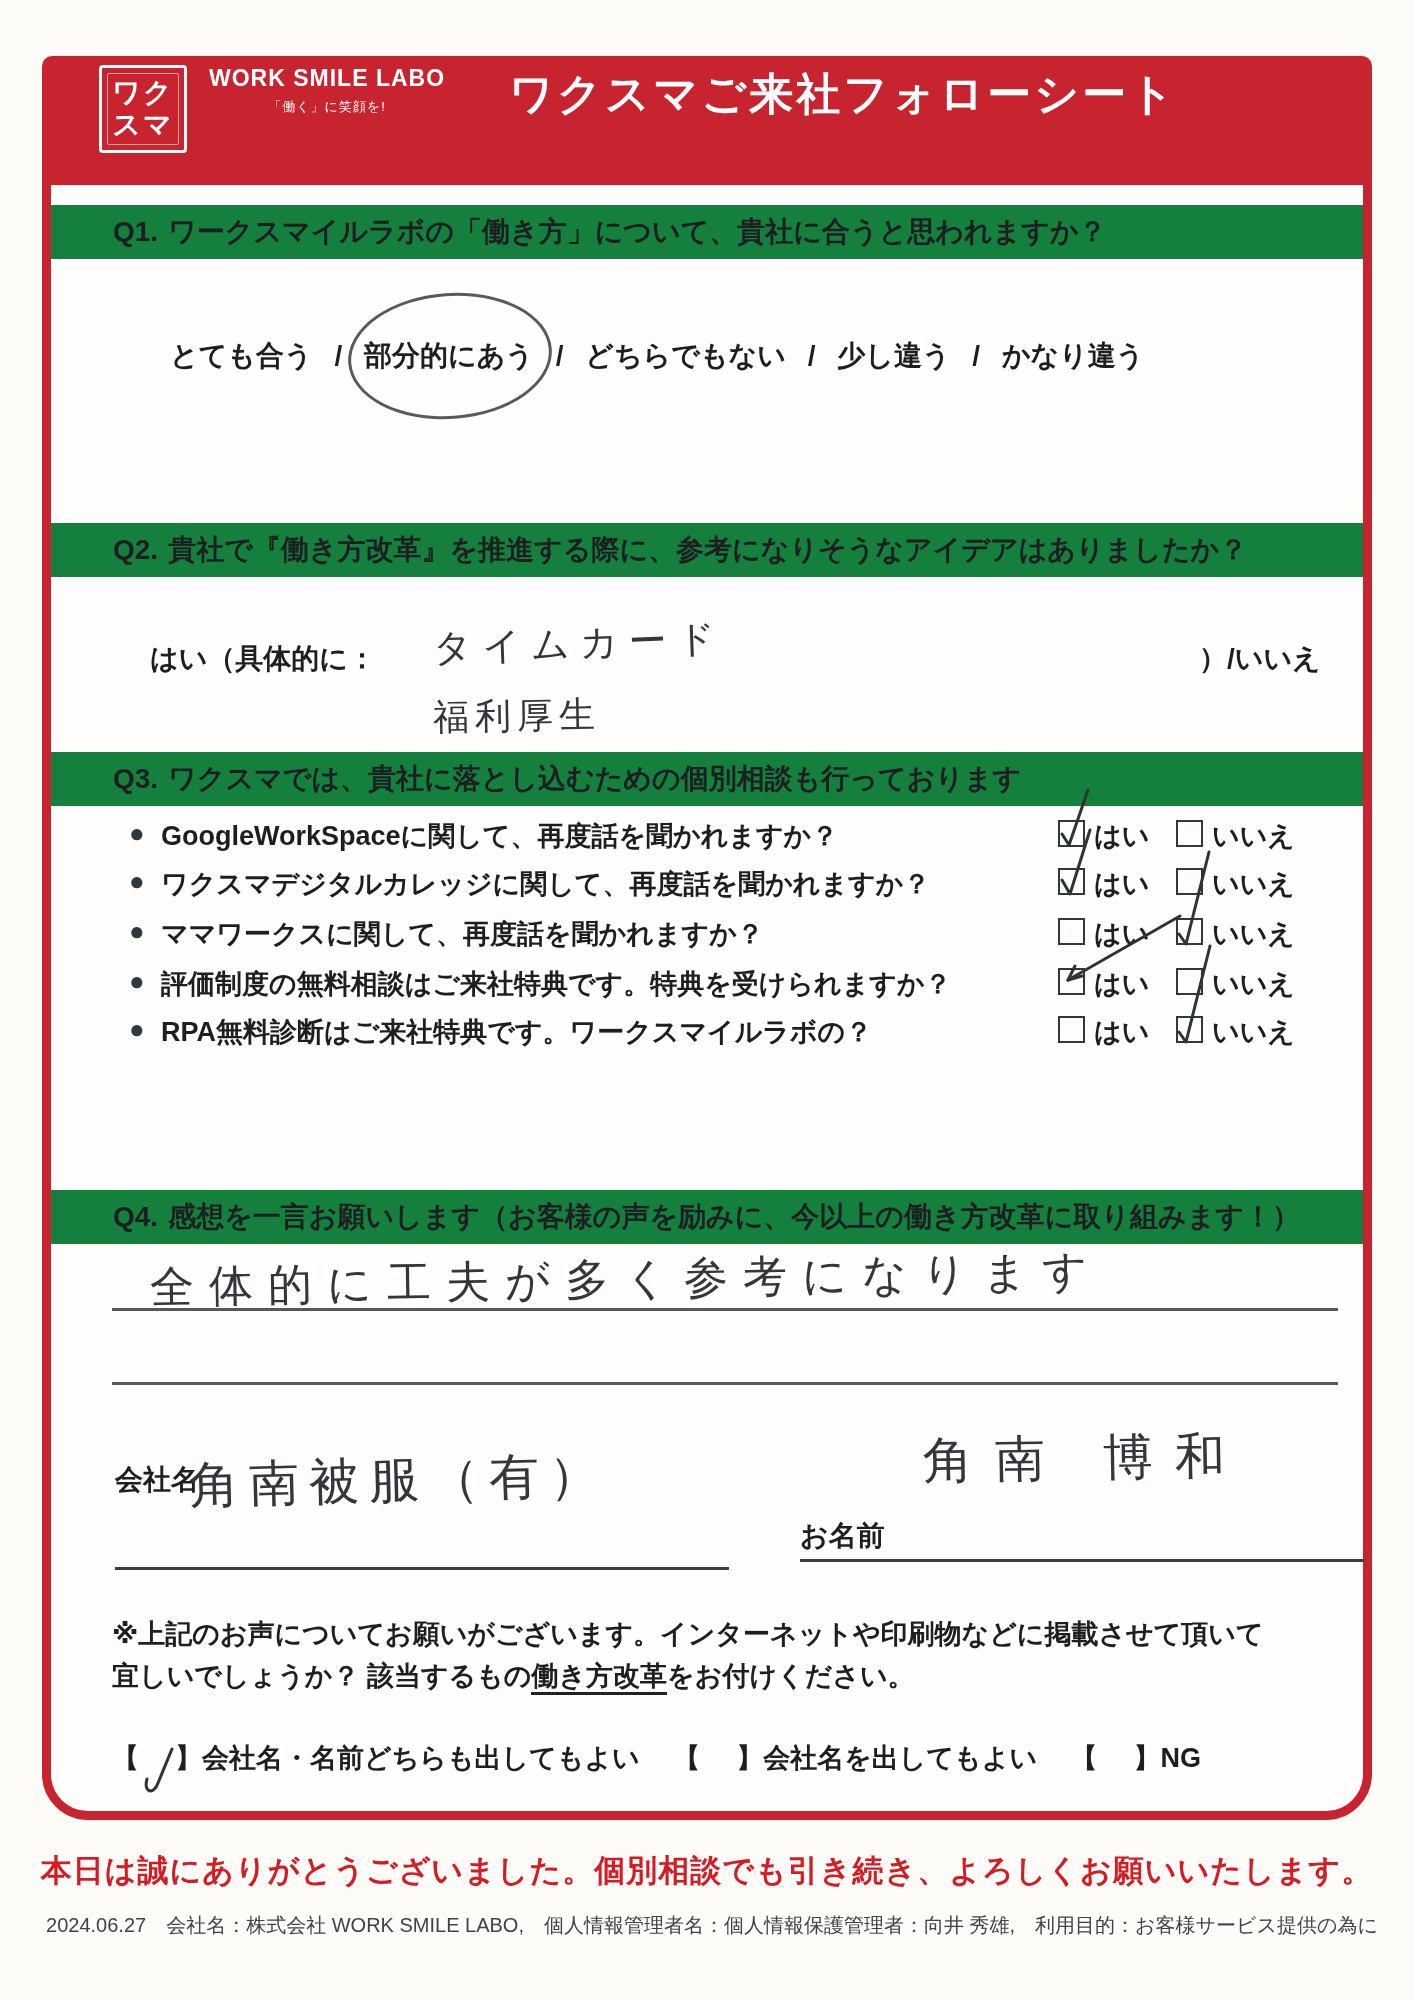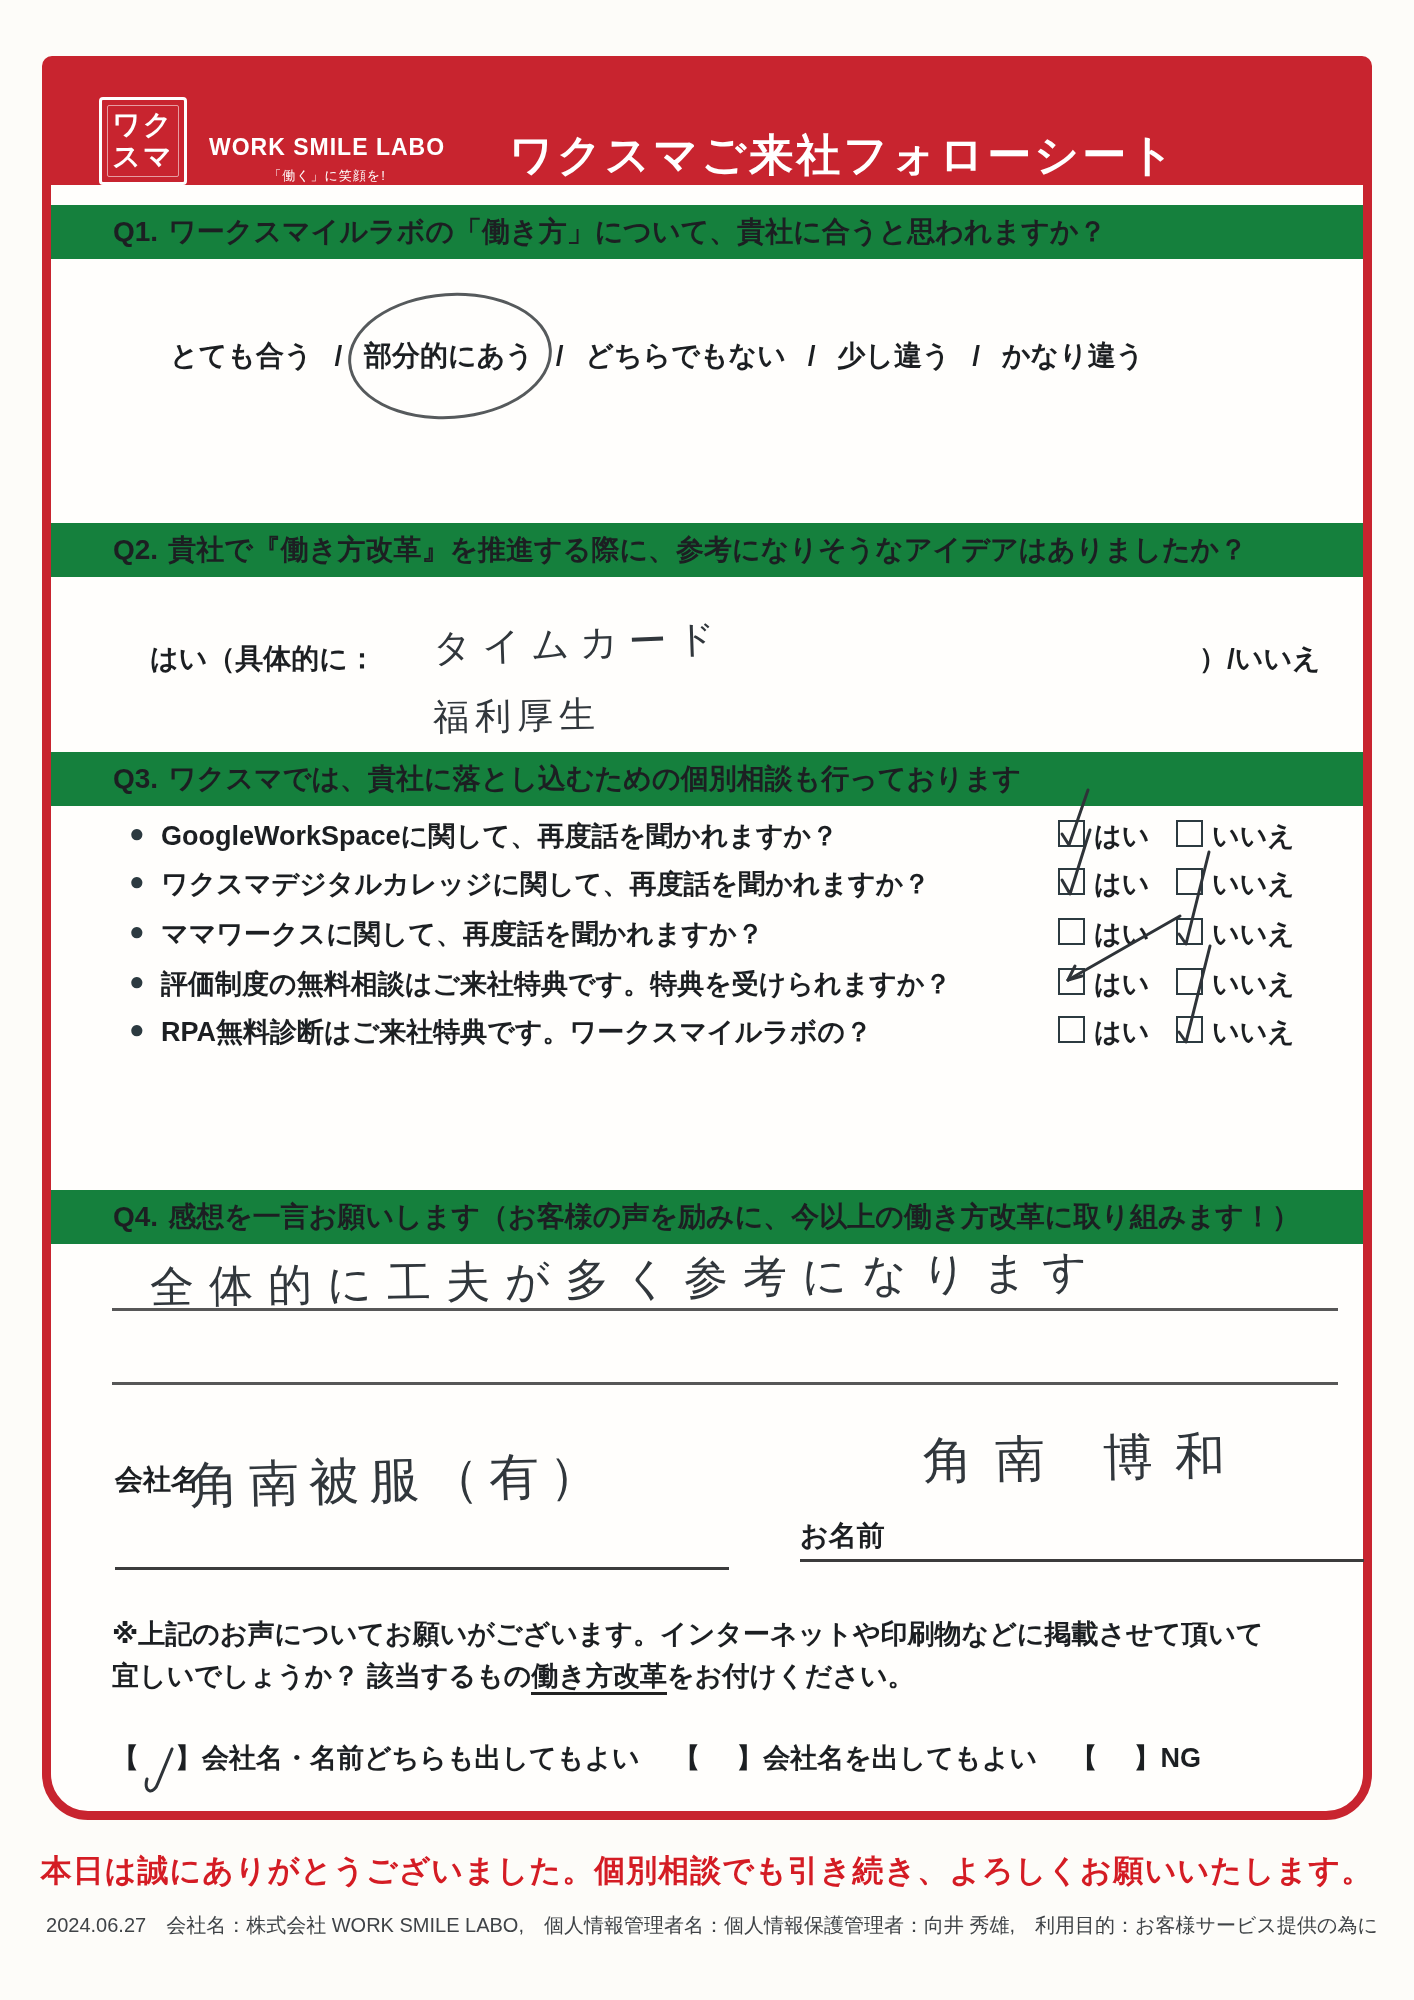--- a/index.html
+++ b/index.html
@@ -14,21 +14,21 @@
   .frame {
     position: absolute; left: 42px; top: 56px;
     width: 1330px; height: 1764px;
     border: 9px solid #c8242f;
     border-radius: 10px 10px 46px 46px;
     background: #fffefc;
   }
   
   .header-band {
     position: absolute; left: 0; top: 0; width: 1312px; height: 120px;
-    background: #c8242f; display: flex; align-items: flex-end;
+    background: #c8242f; display: flex; align-items: flex-start;
   }
   .logo-cube {
     margin-left: 48px; width: 88px; height: 88px;
     border: 3px solid #ffffff; border-radius: 4px;
     display: flex; flex-direction: column; align-items: center; justify-content: center;
     color: #fff; font-weight: 700; font-size: 28px; line-height: 32px;
     letter-spacing: 2px; position: relative;
   }
   .logo-cube::before {
     content: ""; position: absolute; left: 5px; top: 5px; right: 5px; bottom: 5px;

